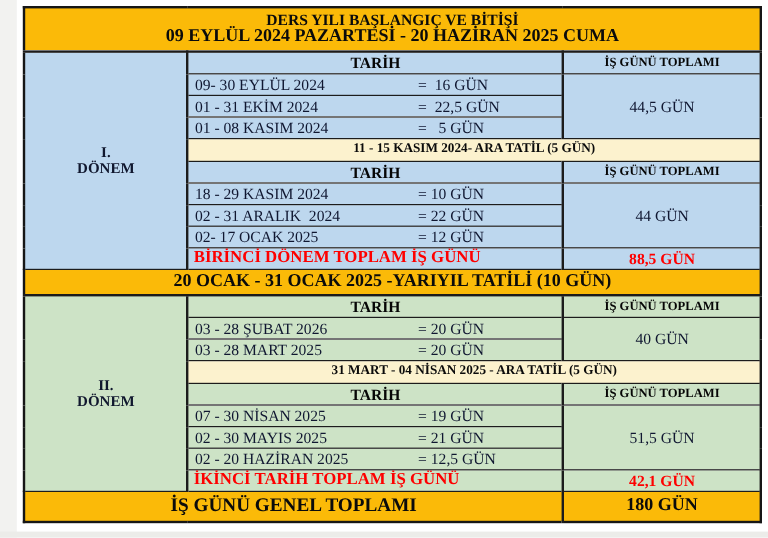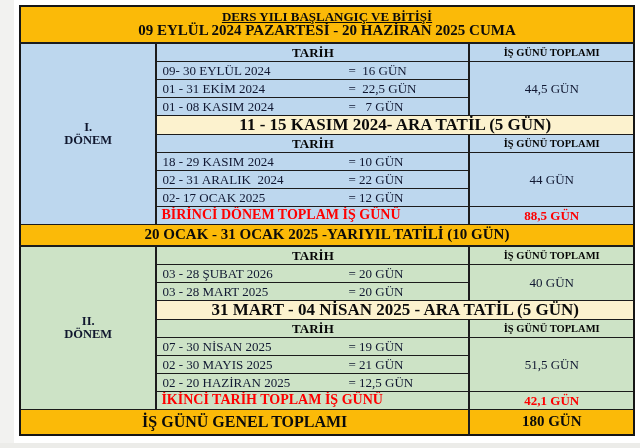--- a/index.html
+++ b/index.html
@@ -28,38 +28,38 @@
   .col-total { width:164px; }
   .bl2 { border-left-width:2px; }
   .bb2 { border-bottom-width:2px; }
 
   .bg-orange { background:#fbba08; }
   .bg-blue   { background:#bdd7ee; }
   .bg-green  { background:#cde3c6; }
   .bg-cream  { background:#fcf2ce; }
 
   tr.banner td { height:35px; text-align:center; font-weight:bold; color:#0b0b0b; }
-  .banner-l1 { font-size:13px;text-decoration:underline; }
+  .banner-l1 { font-size:13px; }
   .banner-l2 { font-size:15px; }
 
   td.term-cell { text-align:center; font-weight:bold; font-size:12.5px; vertical-align:middle; color:#10172e; }
   .term-l1 { display:block; }
   .term-l2 { display:block; }
 
   tr.hdr td { height:17px; }
   td.hdr-date  { text-align:center; font-weight:bold; font-size:13px; color:#060606; }
   td.hdr-total { text-align:center; font-weight:bold; font-size:10.5px; color:#060606;margin-left:30px; }
 
   tr.daterow td { height:17px; }
   td.date-cell { padding-left:5px; }
   .range { display:inline-block; min-width:186px; white-space:pre; }
   .days  { white-space:pre; }
   td.total-cell { text-align:center; vertical-align:middle; font-size:13px; }
 
-  tr.break td { height:18px; text-align:center; font-weight:bold; font-size:17px; color:#0b0b0b;margin-left:27px; }
+  tr.break td { height:18px; text-align:center; font-weight:bold; font-size:11px; color:#0b0b0b;margin-left:27px; }
 
   tr.sumrow td { height:17px; color:#fe0000; font-weight:bold; }
   td.sum-label { font-size:14px; padding-left:4px;font-family:Liberation Serif, serif; }
   td.sum-value { font-size:13px; text-align:center; }
 
   tr.semester-break td { height:20px; text-align:center; font-weight:bold; font-size:15px; color:#0b0b0b; }
 
   tr.grand td { height:24px; font-weight:bold; color:#0b0b0b; }
   td.grand-label { font-size:16px; text-align:center; }
   td.grand-value { font-size:15px; text-align:center; }
@@ -101,21 +101,21 @@
       </td>
       <td rowspan="3" class="total-cell bg-blue bl2">44,5 GÜN</td>
     </tr>
     <tr class="daterow">
       <td class="date-cell bg-blue bl2">
         <span class="range">01 - 31 EKİM 2024</span><span class="days">=  22,5 GÜN</span>
       </td>
     </tr>
     <tr class="daterow">
       <td class="date-cell bg-blue bl2">
-        <span class="range">01 - 08 KASIM 2024</span><span class="days">=   7 GÜN</span>
+        <span class="range">01 - 08 KASIM 2024</span><span class="days">=   5 GÜN</span>
       </td>
     </tr>
     <tr class="break">
       <td colspan="2" class="bg-cream bl2">11 - 15 KASIM 2024- ARA TATİL (5 GÜN)</td>
     </tr>
     <tr class="hdr">
       <td class="hdr-date bg-blue bl2">TARİH</td>
       <td class="hdr-total bg-blue bl2">İŞ GÜNÜ TOPLAMI</td>
     </tr>
     <tr class="daterow">

